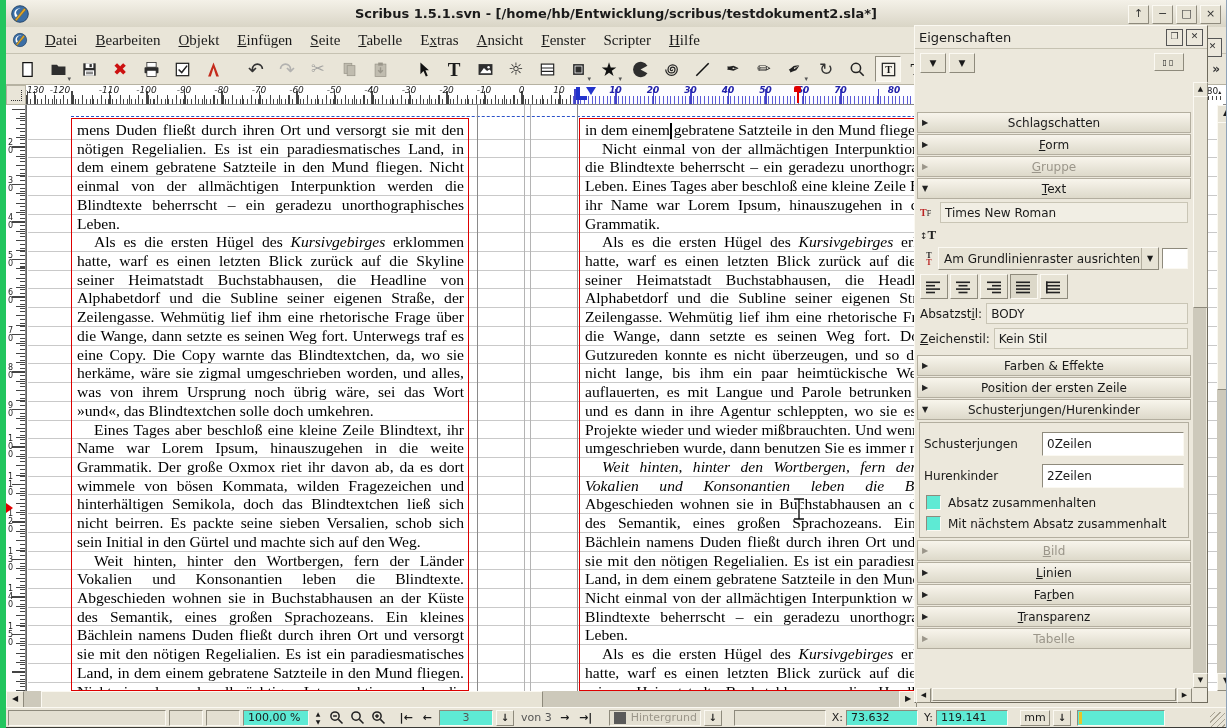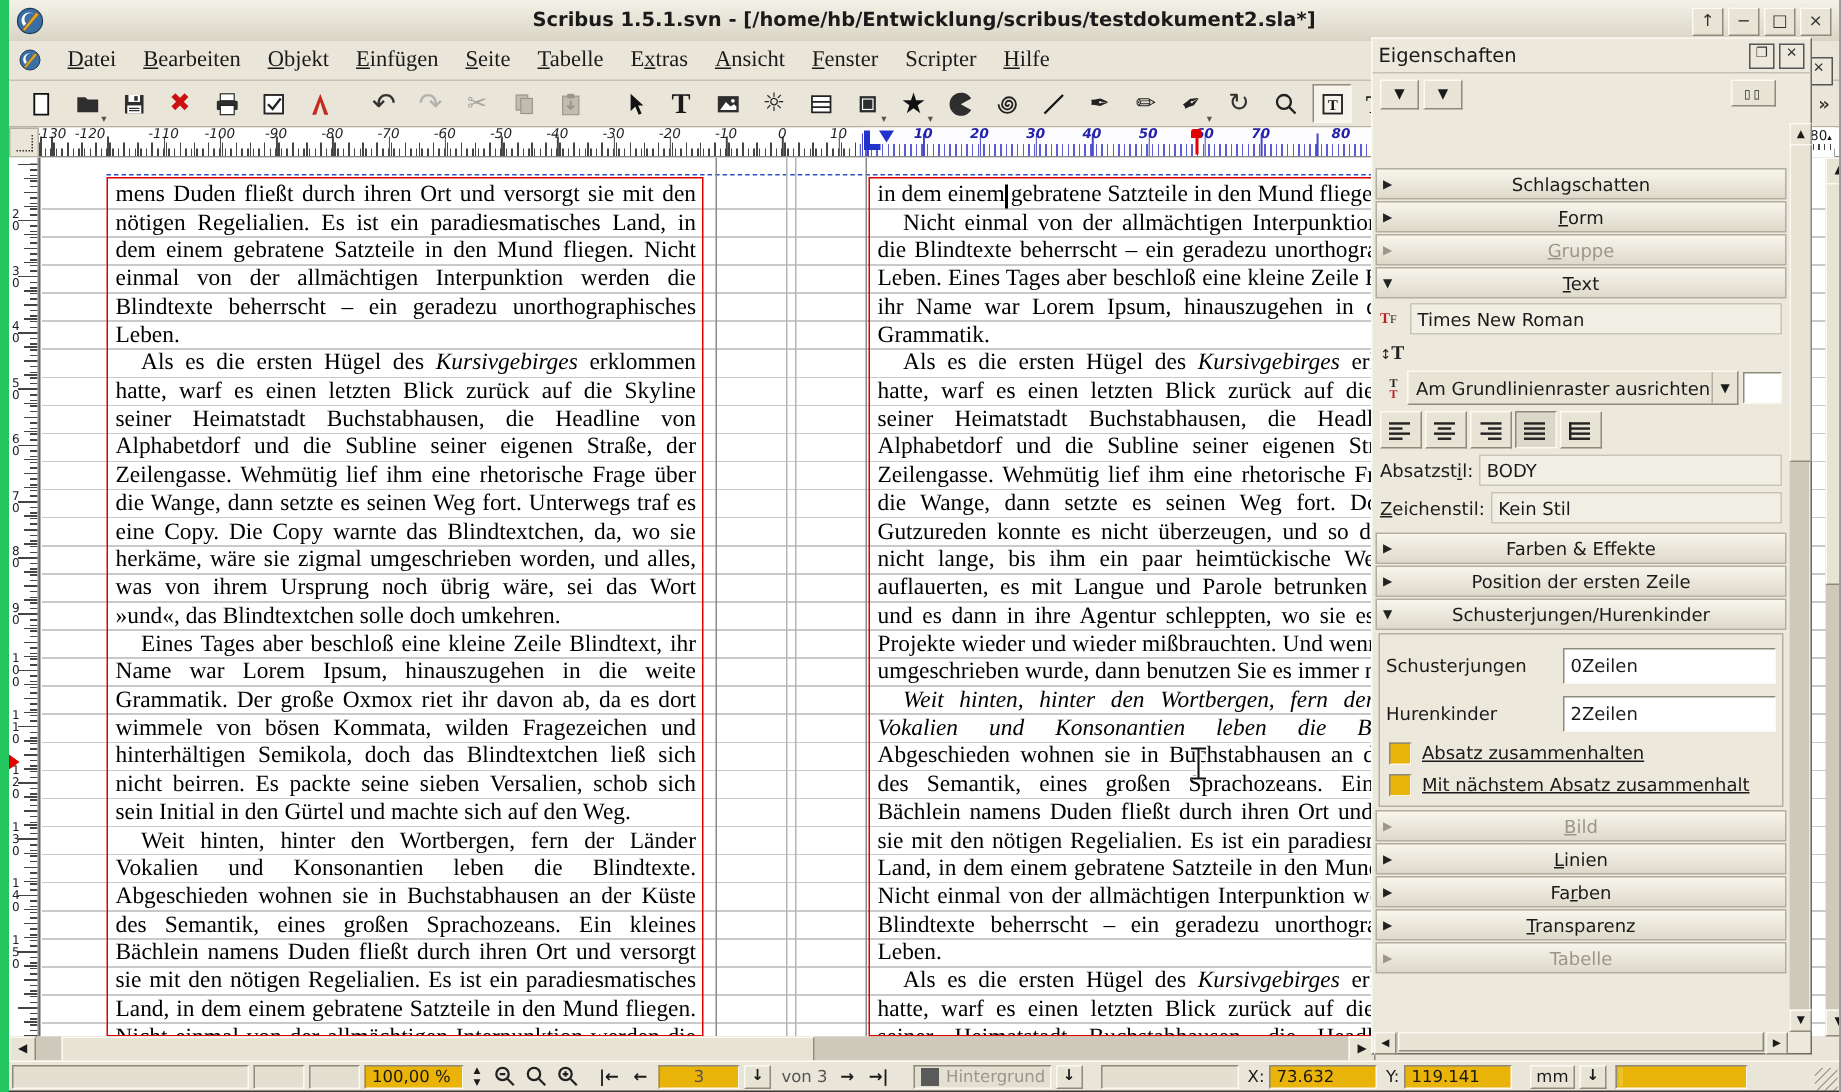--- a/index.html
+++ b/index.html
@@ -63,21 +63,21 @@
   #margin-top{position:absolute;left:44px;top:11px;width:1100px;border-top:1px dashed #2b51c8;}
   .tframe{position:absolute;top:13px;height:573px;border:1px solid #dd0000;box-sizing:border-box;
     overflow:hidden;padding:2px 4px 0 5px;}
   .tframe, .tframe .para{font-family:"Liberation Serif","DejaVu Serif",serif;font-size:15.6px;
     line-height:18.72px;text-align:justify;color:#000;}
   .para{margin:0;}
   .para.ind{text-indent:17px;}
   #caret{position:absolute;width:1.5px;height:16px;background:#000;}
   
   .raised{background:#e7e3d5;border:1px solid;border-color:#fbf9f2 #8e8a7c #8e8a7c #fbf9f2;}
-  .sunken{background:#eab308;border:1px solid;border-color:#8e8a7c #fbf9f2 #fbf9f2 #8e8a7c;}
+  .sunken{background:#5eead4;border:1px solid;border-color:#8e8a7c #fbf9f2 #fbf9f2 #8e8a7c;}
   .sunken-bg{background:#e3dfd1;border:1px solid;border-color:#8e8a7c #fbf9f2 #fbf9f2 #8e8a7c;}
   #hscroll{position:absolute;left:0;top:691px;width:911px;height:16px;background:#cdc9bb;display:flex;}
   #hscroll .arr{width:16px;height:16px;font-size:8px;line-height:14px;text-align:center;}
   #hthumb{position:absolute;left:17px;top:0;width:500px;height:16px;}
   #vscroll{position:absolute;left:1211px;top:105px;width:16px;height:586px;background:#cdc9bb;}
   #vscroll .arr{position:absolute;left:0;width:16px;height:16px;font-size:8px;line-height:14px;text-align:center;}
   #vthumb{position:absolute;left:0;top:17px;width:16px;height:266px;}
   #statusbar{position:absolute;left:0;top:707px;width:1227px;height:20px;background:#e9e5d8;
     border-top:1px solid #fbf9f2;display:flex;align-items:center;padding:1px 2px;box-sizing:border-box;font-size:11px;}
   .sb{height:16px;box-sizing:border-box;margin-right:3px;display:flex;align-items:center;padding:0 4px;}
@@ -107,21 +107,21 @@
     background:#f1eee4;border:1px solid #c9c5b5;font-size:12px;}
   .wfield{background:#fff;border:1px solid;border-color:#8e8a7c #fbf9f2 #fbf9f2 #8e8a7c;
     height:19px;display:flex;align-items:center;padding:0 4px;font-size:12px;}
   .combo{flex:1;height:21px;display:flex;align-items:center;background:#e7e3d5;
     border:1px solid;border-color:#fbf9f2 #8e8a7c #8e8a7c #fbf9f2;font-size:12px;padding-left:5px;}
   .combo .cb-arr{margin-left:auto;width:16px;height:100%;border-left:1px solid #b3ae9f;
     display:flex;align-items:center;justify-content:center;font-size:8px;}
   .alignbtn{width:26px;height:23px;margin-right:2px;display:flex;align-items:center;justify-content:center;}
   .alignbtn.pressed{background:#dcd8c9;border-color:#8e8a7c #fbf9f2 #fbf9f2 #8e8a7c;}
   .grpbox{margin:2px 3px;border:1px solid #b3ae9f;padding:6px 2px 4px 2px;}
-  .chkrow{display:flex;align-items:flex-start;padding:4px 2px 2px 4px;font-size:12px;white-space:nowrap;text-decoration:underline;}
+  .chkrow{display:flex;align-items:center;padding:4px 2px 2px 4px;font-size:12px;white-space:nowrap;}
   .chk{width:13px;height:13px;flex:none;margin-right:7px;}
   #p-vscroll{position:absolute;right:1px;top:56px;width:13px;bottom:14px;background:#cdc9bb;}
   #p-vscroll .arr{position:absolute;left:0;width:13px;height:13px;font-size:7px;line-height:12px;text-align:center;}
   #p-vthumb{position:absolute;left:0;top:14px;width:13px;height:210px;}
   #p-hscroll{position:absolute;left:1px;bottom:1px;right:15px;height:13px;background:#cdc9bb;display:flex;}
   #p-hscroll .arr{width:13px;height:13px;font-size:7px;line-height:12px;text-align:center;}
   #p-hthumb{flex:1;margin:0 1px;}
   u{text-decoration:underline;}
   em{font-style:italic;}
 </style>

